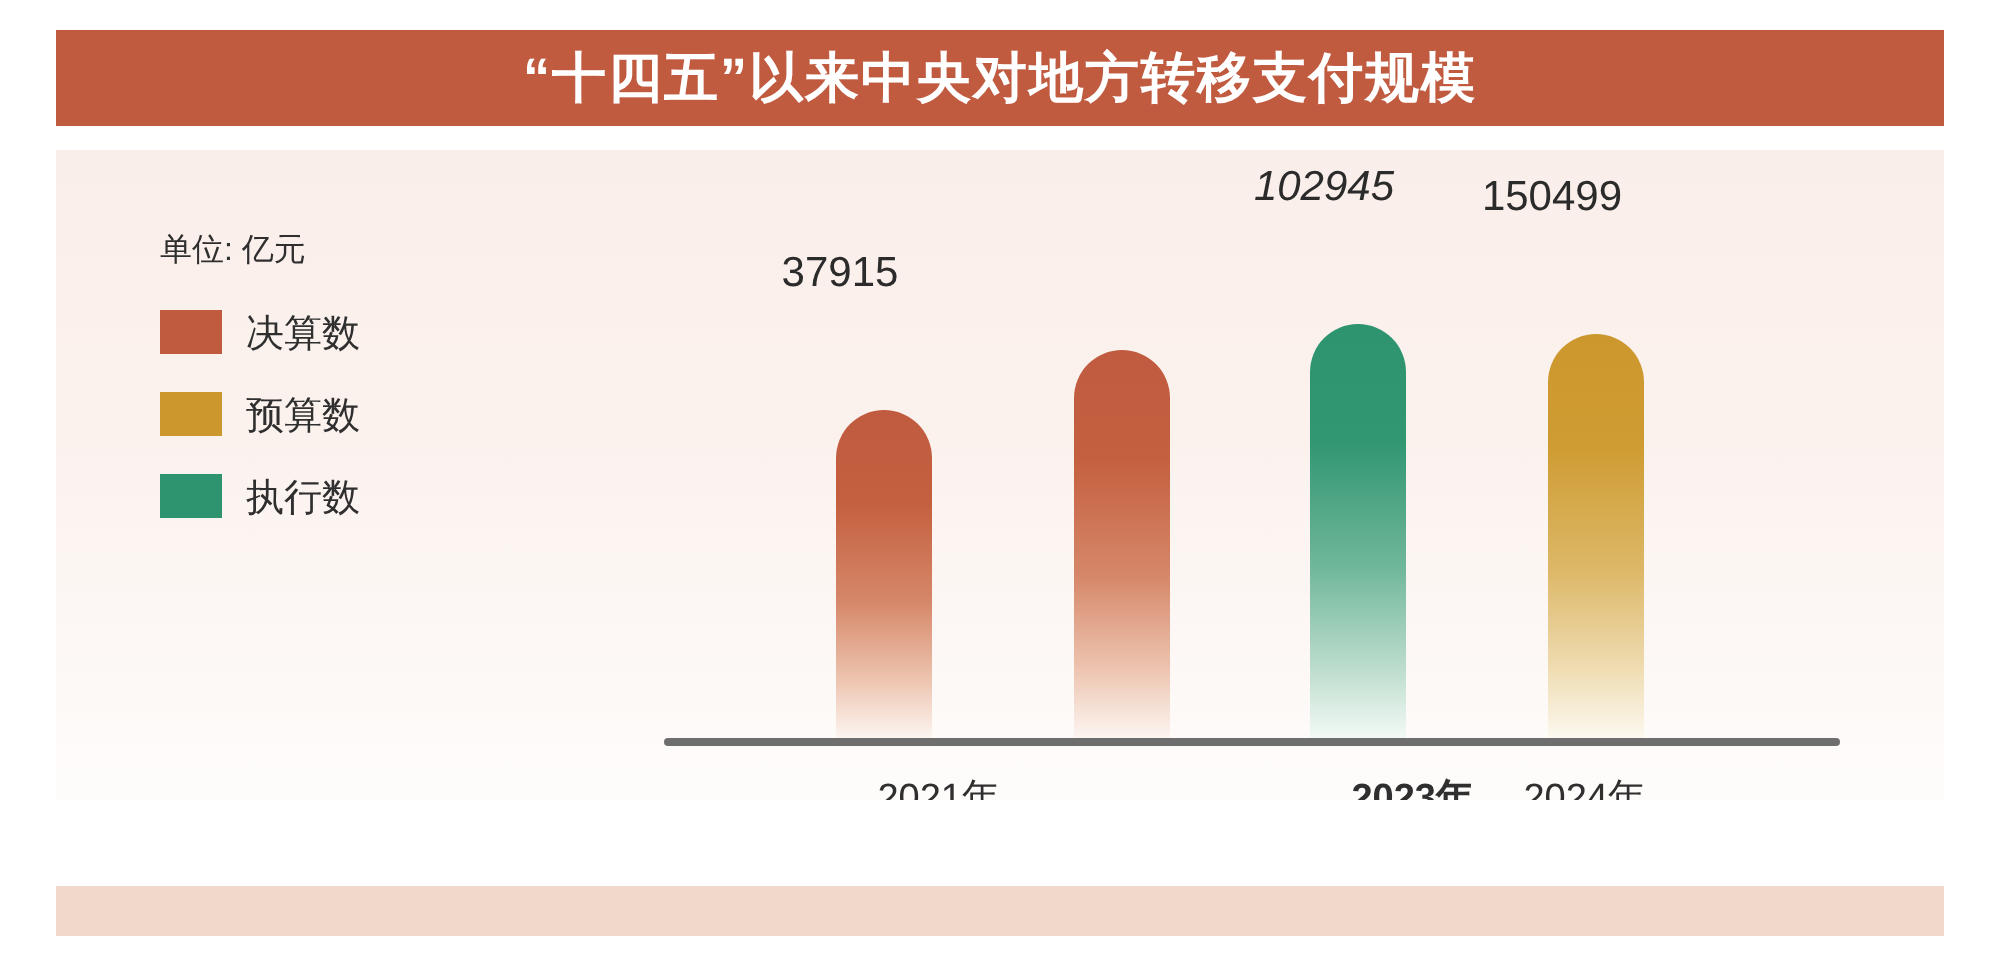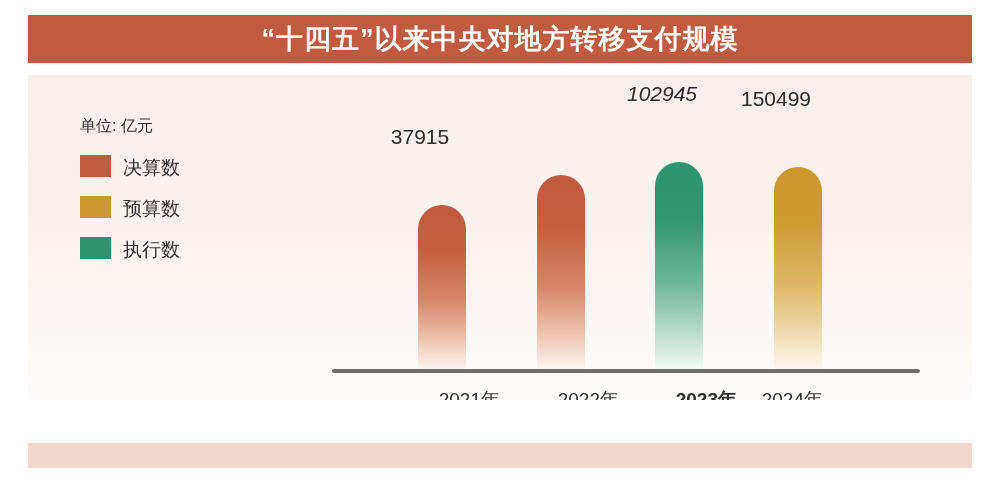--- a/index.html
+++ b/index.html
@@ -174,21 +174,20 @@
       </div>
     </div>
 
     <div class="plot">
 
       <div class="bar-value" style="left:312px; top:51px;">37915</div>
       <div class="bar" style="left:390px; height:166px; background:linear-gradient(180deg,#c05b40 0%,#c4603f 28%,#d6886a 58%,#eec6b2 82%,#fdf8f5 100%);"></div>
       <div class="cat-label" style="left:312px; top:315px;">2021年</div>
 
       <div class="bar" style="left:509px; height:196px; background:linear-gradient(180deg,#c05b40 0%,#c4603f 28%,#d6886a 58%,#eec6b2 82%,#fdf8f5 100%);"></div>
-      <div class="cat-label" style="left:431px; top:315px;">2022年</div>
 
       <div class="bar-value" style="left:554px; top:8px;font-style:italic;">102945</div>
       <div class="bar" style="left:627px; height:209px; background:linear-gradient(180deg,#2e9470 0%,#319672 28%,#6fb79a 58%,#bbdccc 82%,#f6fbf8 100%);"></div>
       <div class="cat-label" style="left:549px; top:315px;font-weight:bold;">2023年</div>
 
       <div class="bar-value" style="left:668px; top:13px;">150499</div>
       <div class="bar" style="left:746px; height:204px; background:linear-gradient(180deg,#cc982e 0%,#cf9c33 28%,#ddb868 58%,#efdcb2 82%,#fdfaf3 100%);"></div>
       <div class="cat-label" style="left:635px; top:315px;">2024年</div>
 
       <div class="axis-line"></div>

